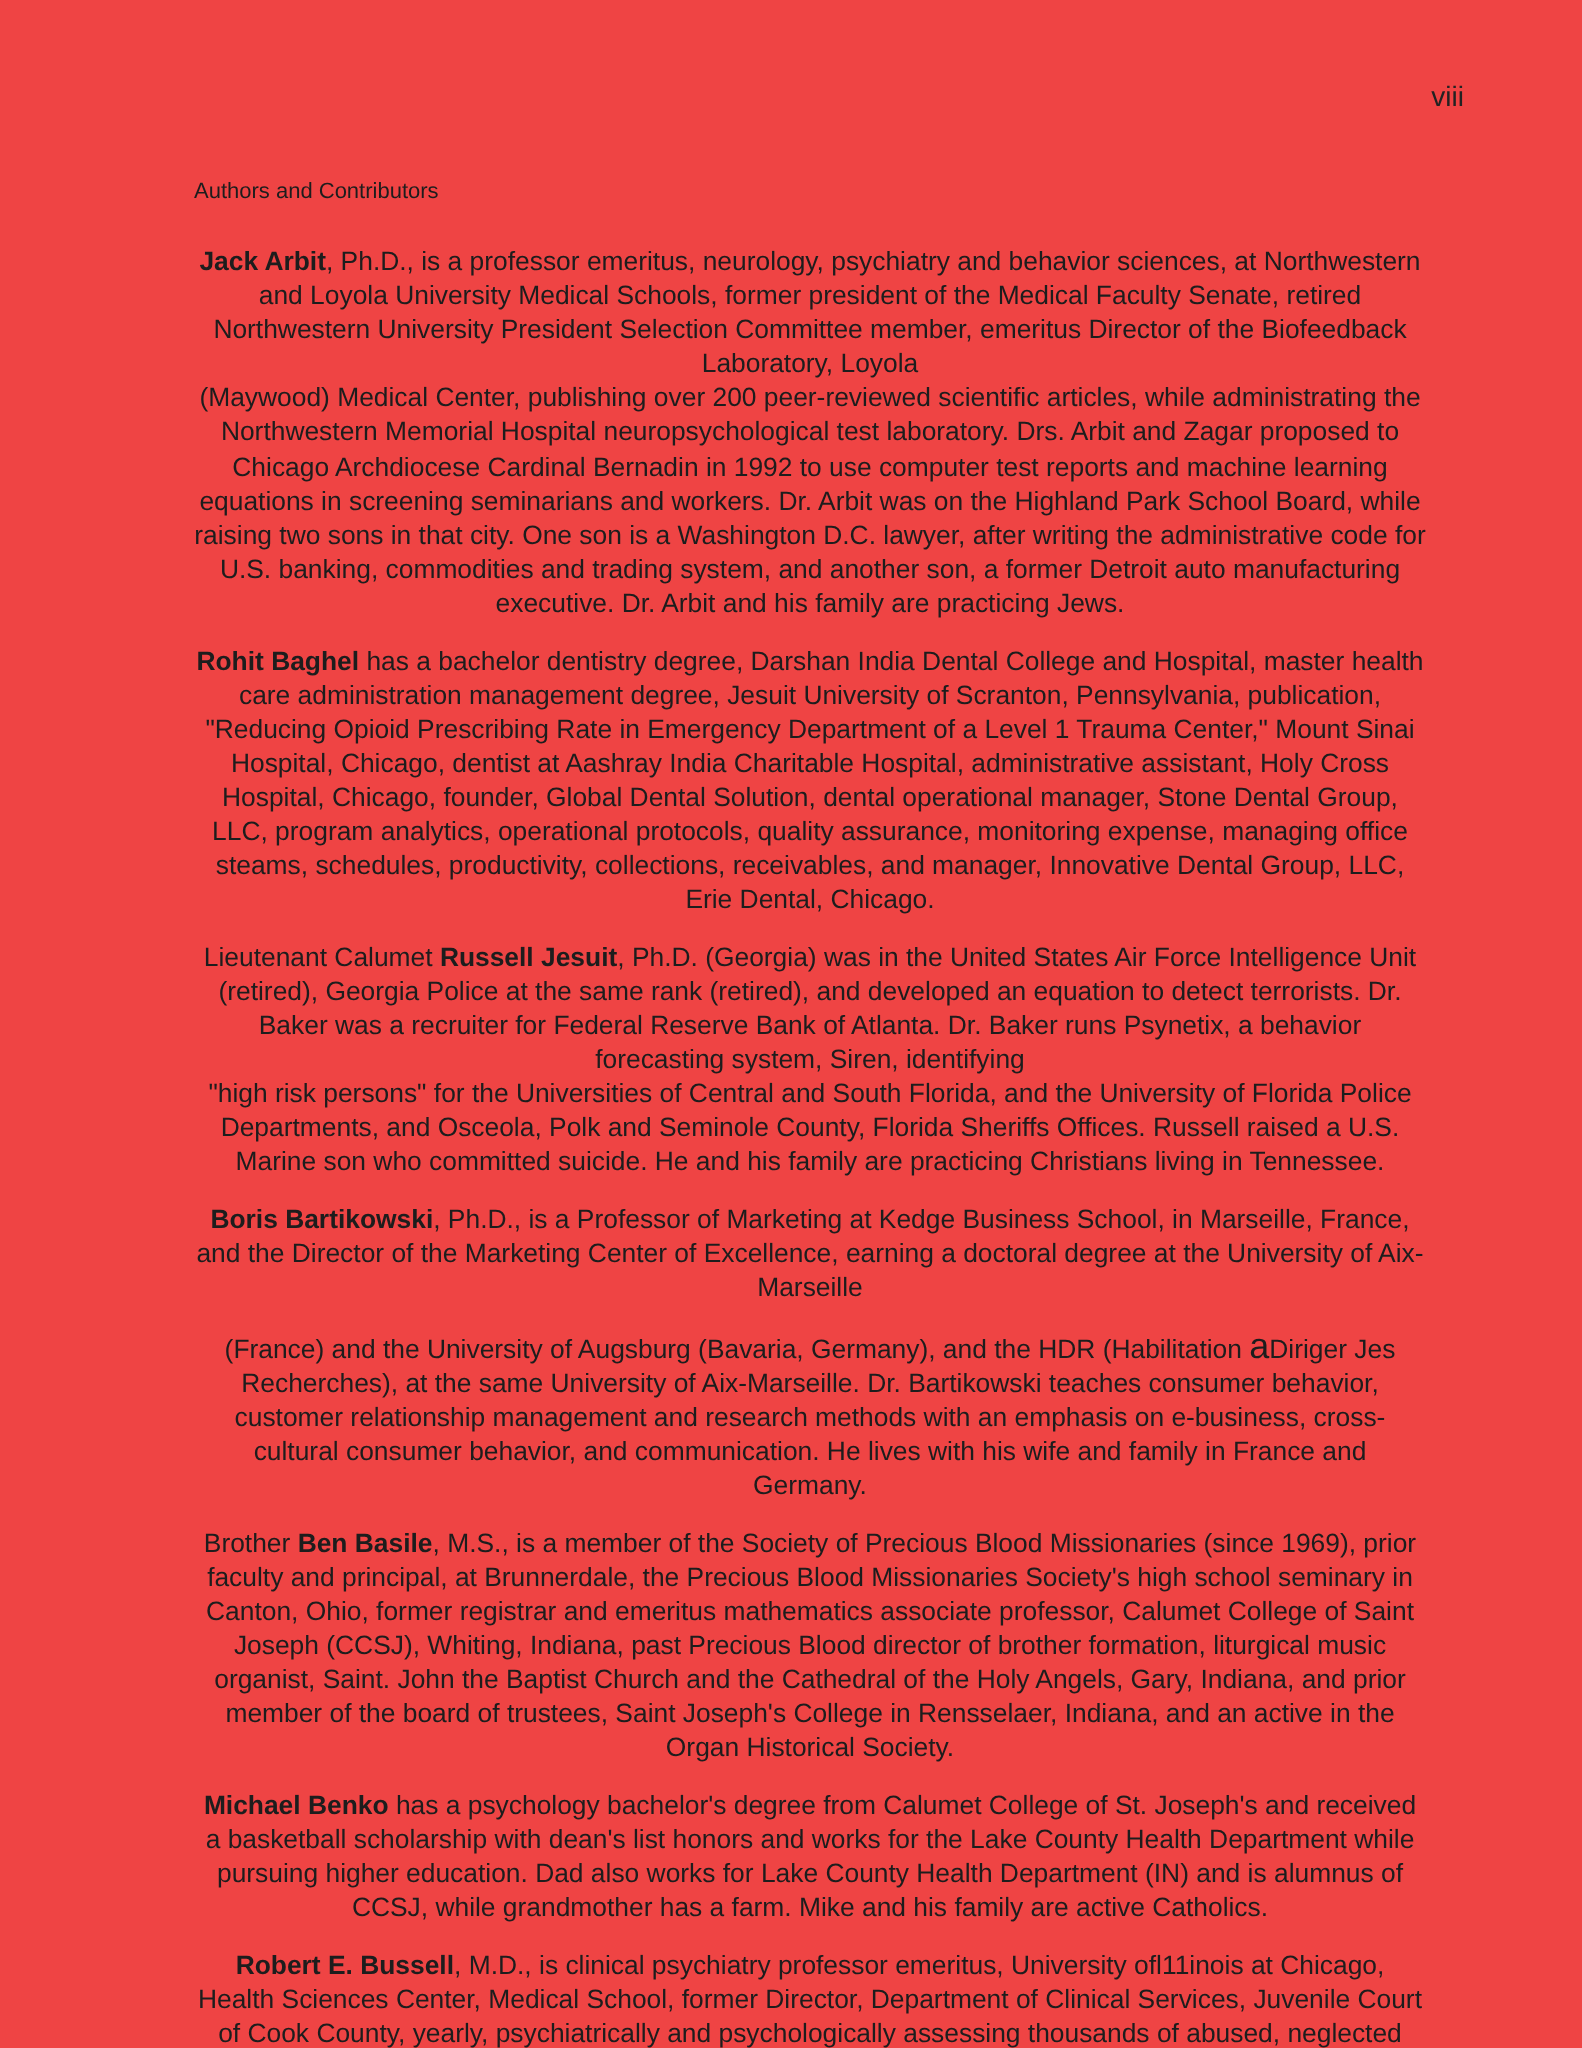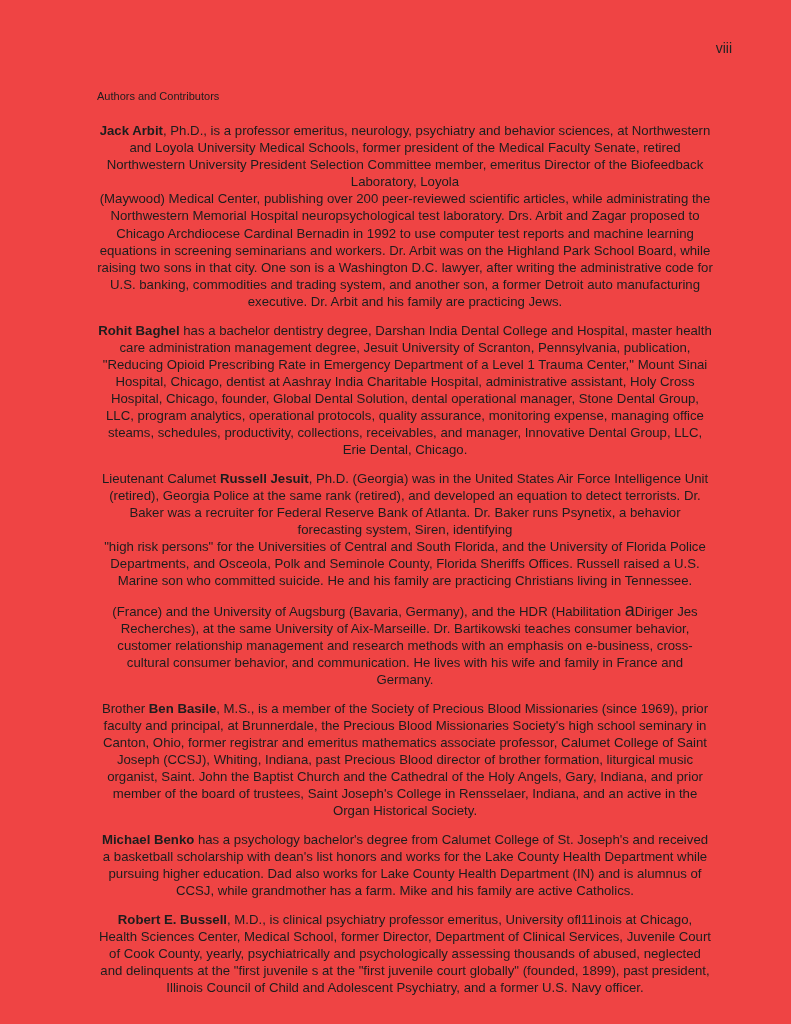--- a/index.html
+++ b/index.html
@@ -64,20 +64,21 @@
 
     <p class="para"><span></span><b>Jack Arbit</b><span>, Ph.D., is a professor emeritus, neurology, psychiatry and behavior sciences, at Northwestern and Loyola University Medical Schools, former president of the Medical Faculty Senate, retired Northwestern University President Selection Committee member, emeritus Director of the Biofeedback Laboratory, Loyola
 (Maywood) Medical Center, publishing over 200 peer-reviewed scientific articles, while administrating the Northwestern Memorial Hospital neuropsychological test laboratory. Drs. Arbit and Zagar proposed to Chicago Archdiocese Cardinal Bernadin in 1992 to use computer test reports and machine learning equations in screening seminarians and workers. Dr. Arbit was on the Highland Park School Board, while raising two sons in that city. One son is a Washington D.C. lawyer, after writing the administrative code for U.S. banking, commodities and trading system, and another son, a former Detroit auto manufacturing executive. Dr. Arbit and his family are practicing Jews.</span></p>
 
     <p class="para"><span></span><b>Rohit Baghel</b><span> has a bachelor dentistry degree, Darshan India Dental College and Hospital, master health care administration management degree, Jesuit University of Scranton, Pennsylvania, publication, "Reducing Opioid Prescribing Rate in Emergency Department of a Level 1 Trauma Center," Mount Sinai Hospital, Chicago, dentist at Aashray India Charitable Hospital, administrative assistant, Holy Cross Hospital, Chicago, founder, Global Dental Solution, dental operational manager, Stone Dental Group, LLC, program analytics, operational protocols, quality assurance, monitoring expense, managing office steams, schedules, productivity, collections, receivables, and manager, Innovative Dental Group, LLC, Erie Dental, Chicago.</span></p>
 
     <p class="para"><span>Lieutenant Calumet </span><b>Russell Jesuit</b><span>, Ph.D. (Georgia) was in the United States Air Force Intelligence Unit
 (retired), Georgia Police at the same rank (retired), and developed an equation to detect terrorists. Dr. Baker was a recruiter for Federal Reserve Bank of Atlanta. Dr. Baker runs Psynetix, a behavior forecasting system, Siren, identifying
 "high risk persons" for the Universities of Central and South Florida, and the University of Florida Police Departments, and Osceola, Polk and Seminole County, Florida Sheriffs Offices. Russell raised a U.S. Marine son who committed suicide. He and his family are practicing Christians living in Tennessee.</span></p>
 
+    <p class="para"><span></span><b>Boris Bartikowski</b><span>, Ph.D., is a Professor of Marketing at Kedge Business School, in Marseille, France, and the Director of the Marketing Center of Excellence, earning a doctoral degree at the University of Aix-Marseille</span></p>
 
     <p class="para"><span>(France) and the University of Augsburg (Bavaria, Germany), and the HDR (Habilitation </span><span class="big-a">a</span><span>Diriger Jes Recherches), at the same University of Aix-Marseille. Dr. Bartikowski teaches consumer behavior, customer relationship management and research methods with an emphasis on e-business, cross-cultural consumer behavior, and communication. He lives with his wife and family in France and Germany.</span></p>
 
     <p class="para"><span>Brother </span><b>Ben Basile</b><span>, M.S., is a member of the Society of Precious Blood Missionaries (since 1969), prior faculty and principal, at Brunnerdale, the Precious Blood Missionaries Society's high school seminary in Canton, Ohio, former registrar and emeritus mathematics associate professor, Calumet College of Saint Joseph (CCSJ), Whiting, Indiana, past Precious Blood director of brother formation, liturgical music organist, Saint. John the Baptist Church and the Cathedral of the Holy Angels, Gary, Indiana, and prior member of the board of trustees, Saint Joseph's College in Rensselaer, Indiana, and an active in the Organ Historical Society.</span></p>
 
     <p class="para"><span></span><b>Michael Benko</b><span> has a psychology bachelor's degree from Calumet College of St. Joseph's and received a basketball scholarship with dean's list honors and works for the Lake County Health Department while pursuing higher education. Dad also works for Lake County Health Department (IN) and is alumnus of CCSJ, while grandmother has a farm. Mike and his family are active Catholics.</span></p>
 
     <p class="para"><span></span><b>Robert E. Bussell</b><span>, M.D., is clinical psychiatry professor emeritus, University ofl11inois at Chicago, Health Sciences Center, Medical School, former Director, Department of Clinical Services, Juvenile Court of Cook County, yearly, psychiatrically and psychologically assessing thousands of abused, neglected and delinquents at the "first juvenile s at the "first juvenile court globally" (founded, 1899), past president, Illinois Council of Child and Adolescent Psychiatry, and a former U.S. Navy officer.</span></p>
 
   </div>

